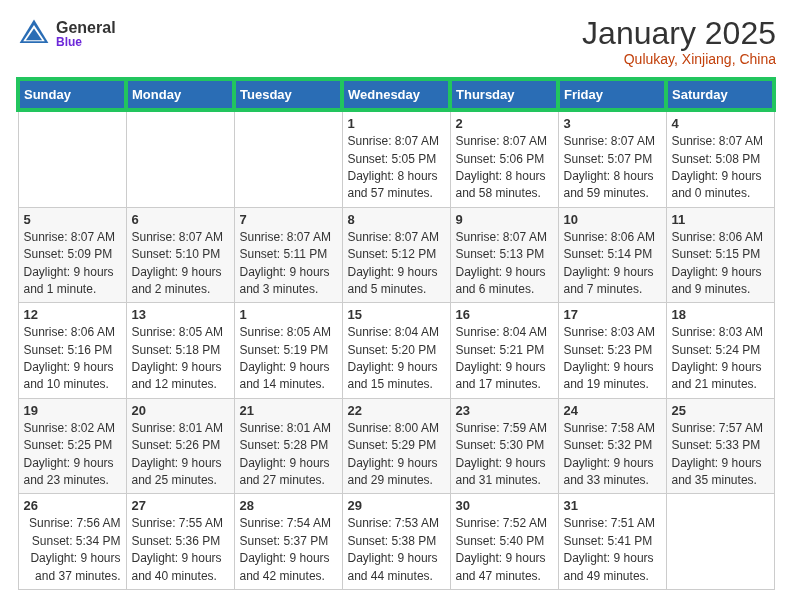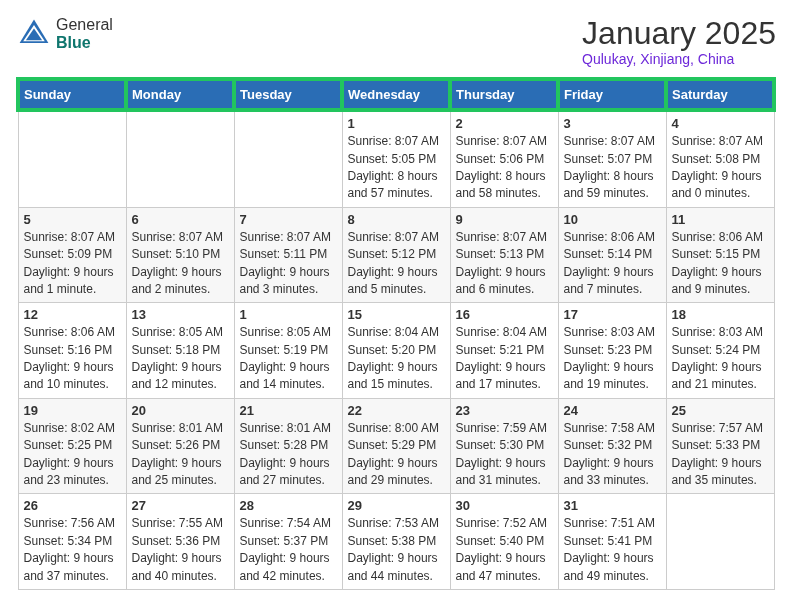--- a/index.html
+++ b/index.html
@@ -21,45 +21,46 @@
       align-items: center;
       gap: 4px;
     }
     .logo-text {
       display: flex;
       flex-direction: column;
       line-height: 1.1;
     }
     .logo-general {
       font-size: 16px;
-      font-weight: normal;
+      font-weight: bold;
       color: #333;
       text-align: right;
     }
     .logo-blue {
-      font-size: 16px;
+      font-size: 12px;
       font-weight: bold;
-      color: #0f766e;
+      color: #6d28d9;
     }
     .logo-icon {
       width: 36px;
       height: 36px;
     }
     .title-block {
+      text-align: right;
       margin-left: 8px;
     }
     .month-title {
       font-size: 32px;
       font-weight: normal;
       color: #333;
       line-height: 1.1;
     }
     .location {
       font-size: 14px;
-      color: #6d28d9;
+      color: #c2410c;
     }
     table {
       width: 100%;
       border-collapse: collapse;
       table-layout: fixed;
     }
     thead tr th {
       background-color: #2a6db5;
       color: #fff;
       font-size: 13px;
@@ -286,21 +287,21 @@
         <td>
           <span class="day-num">25</span>
           <div class="day-info" style="white-space: pre-line;">Sunrise: 7:57 AM
 Sunset: 5:33 PM
 Daylight: 9 hours and 35 minutes.</div>
         </td>
       </tr>
       <tr>
         <td>
           <span class="day-num">26</span>
-          <div class="day-info" style="white-space: pre-line;">Sunrise: 7:56 AM
+          <div class="day-info" style="white-space: pre-line; text-align: right;">Sunrise: 7:56 AM
 Sunset: 5:34 PM
 Daylight: 9 hours and 37 minutes.</div>
         </td>
         <td>
           <span class="day-num">27</span>
           <div class="day-info" style="white-space: pre-line;">Sunrise: 7:55 AM
 Sunset: 5:36 PM
 Daylight: 9 hours and 40 minutes.</div>
         </td>
         <td>

